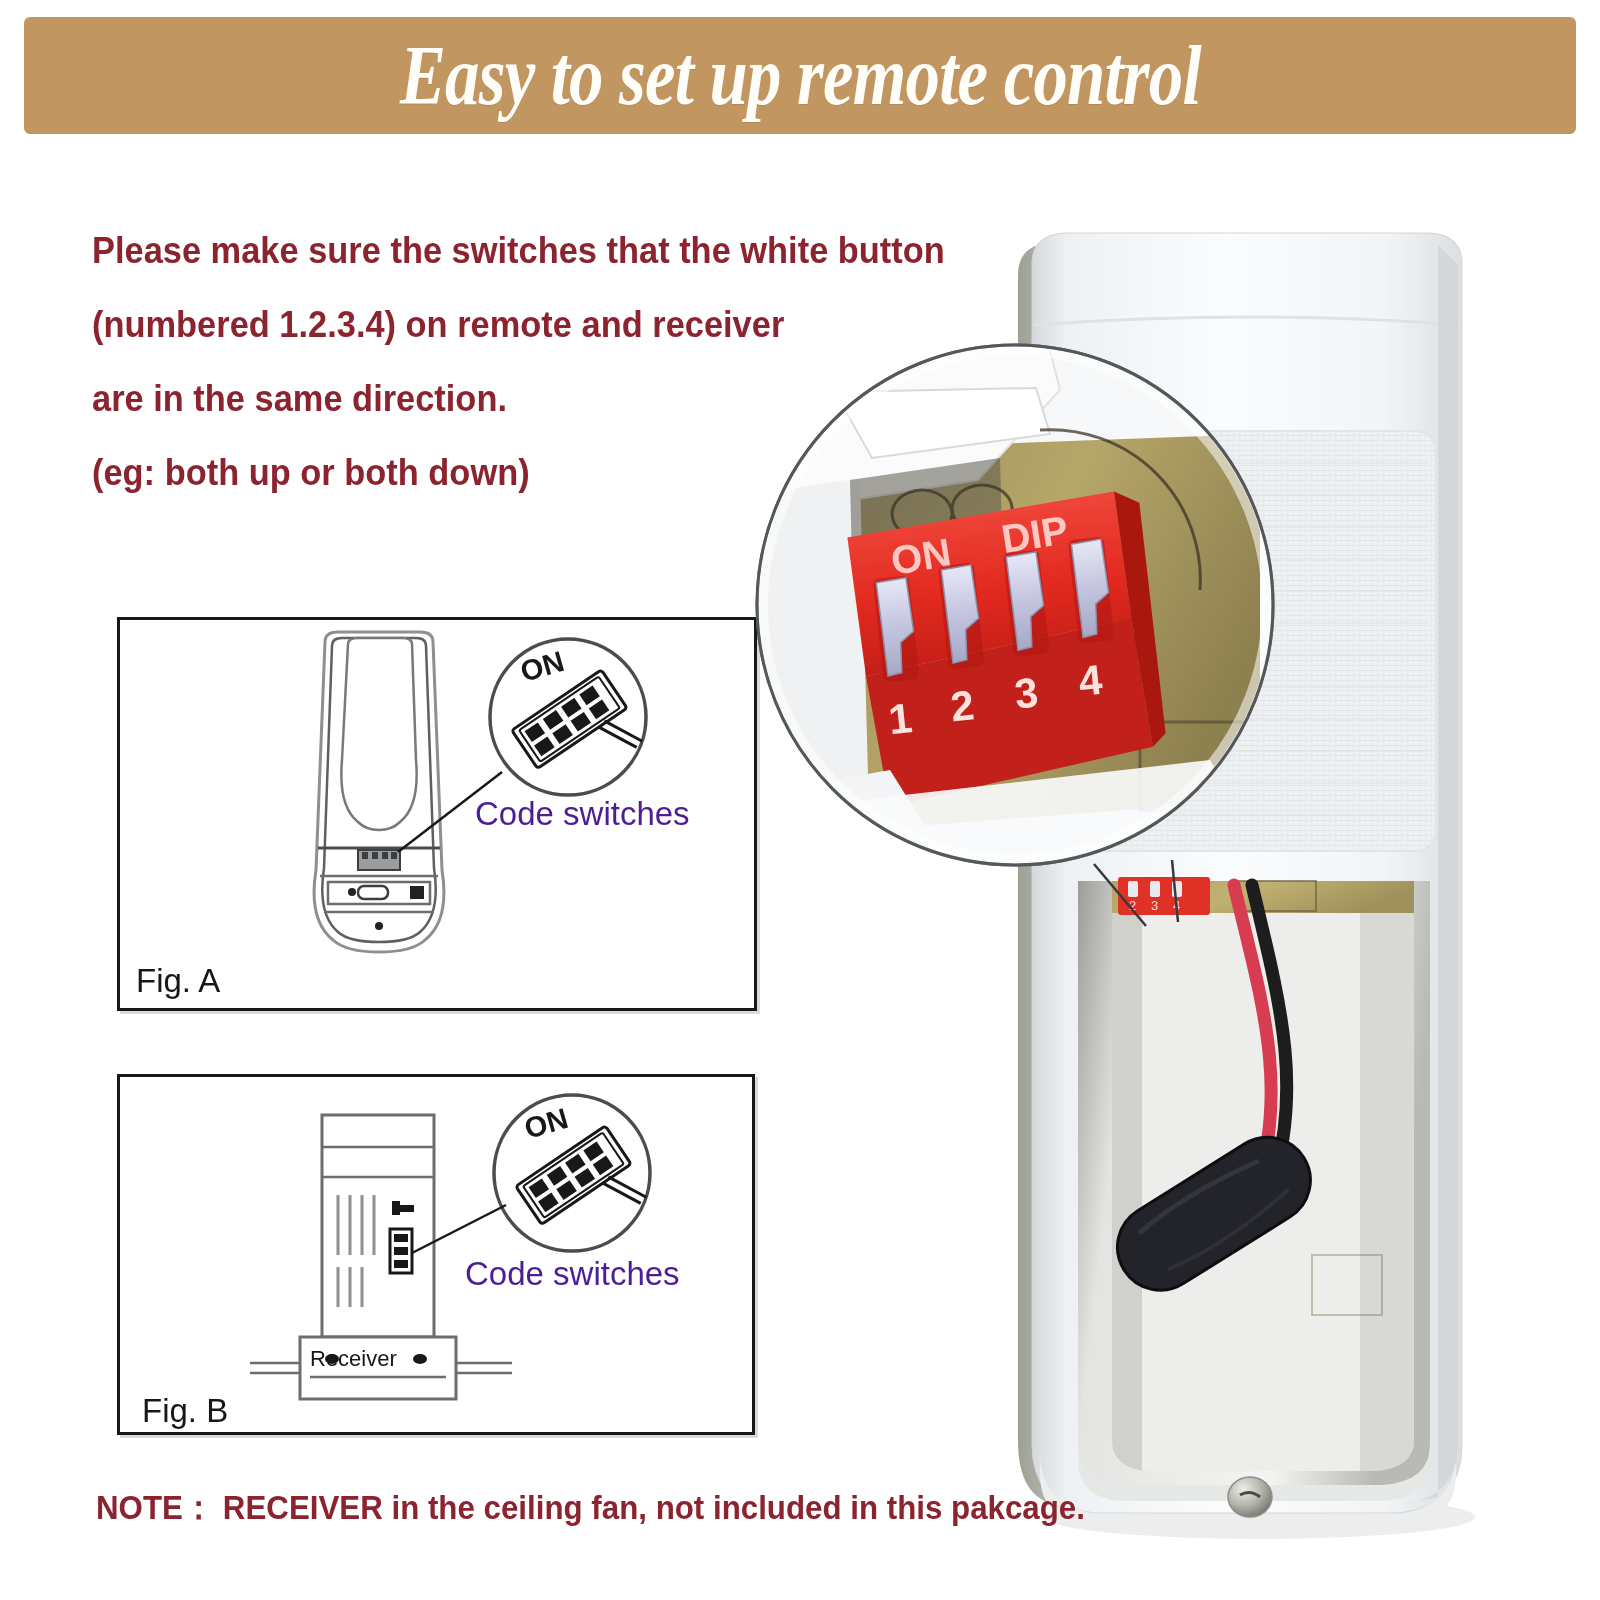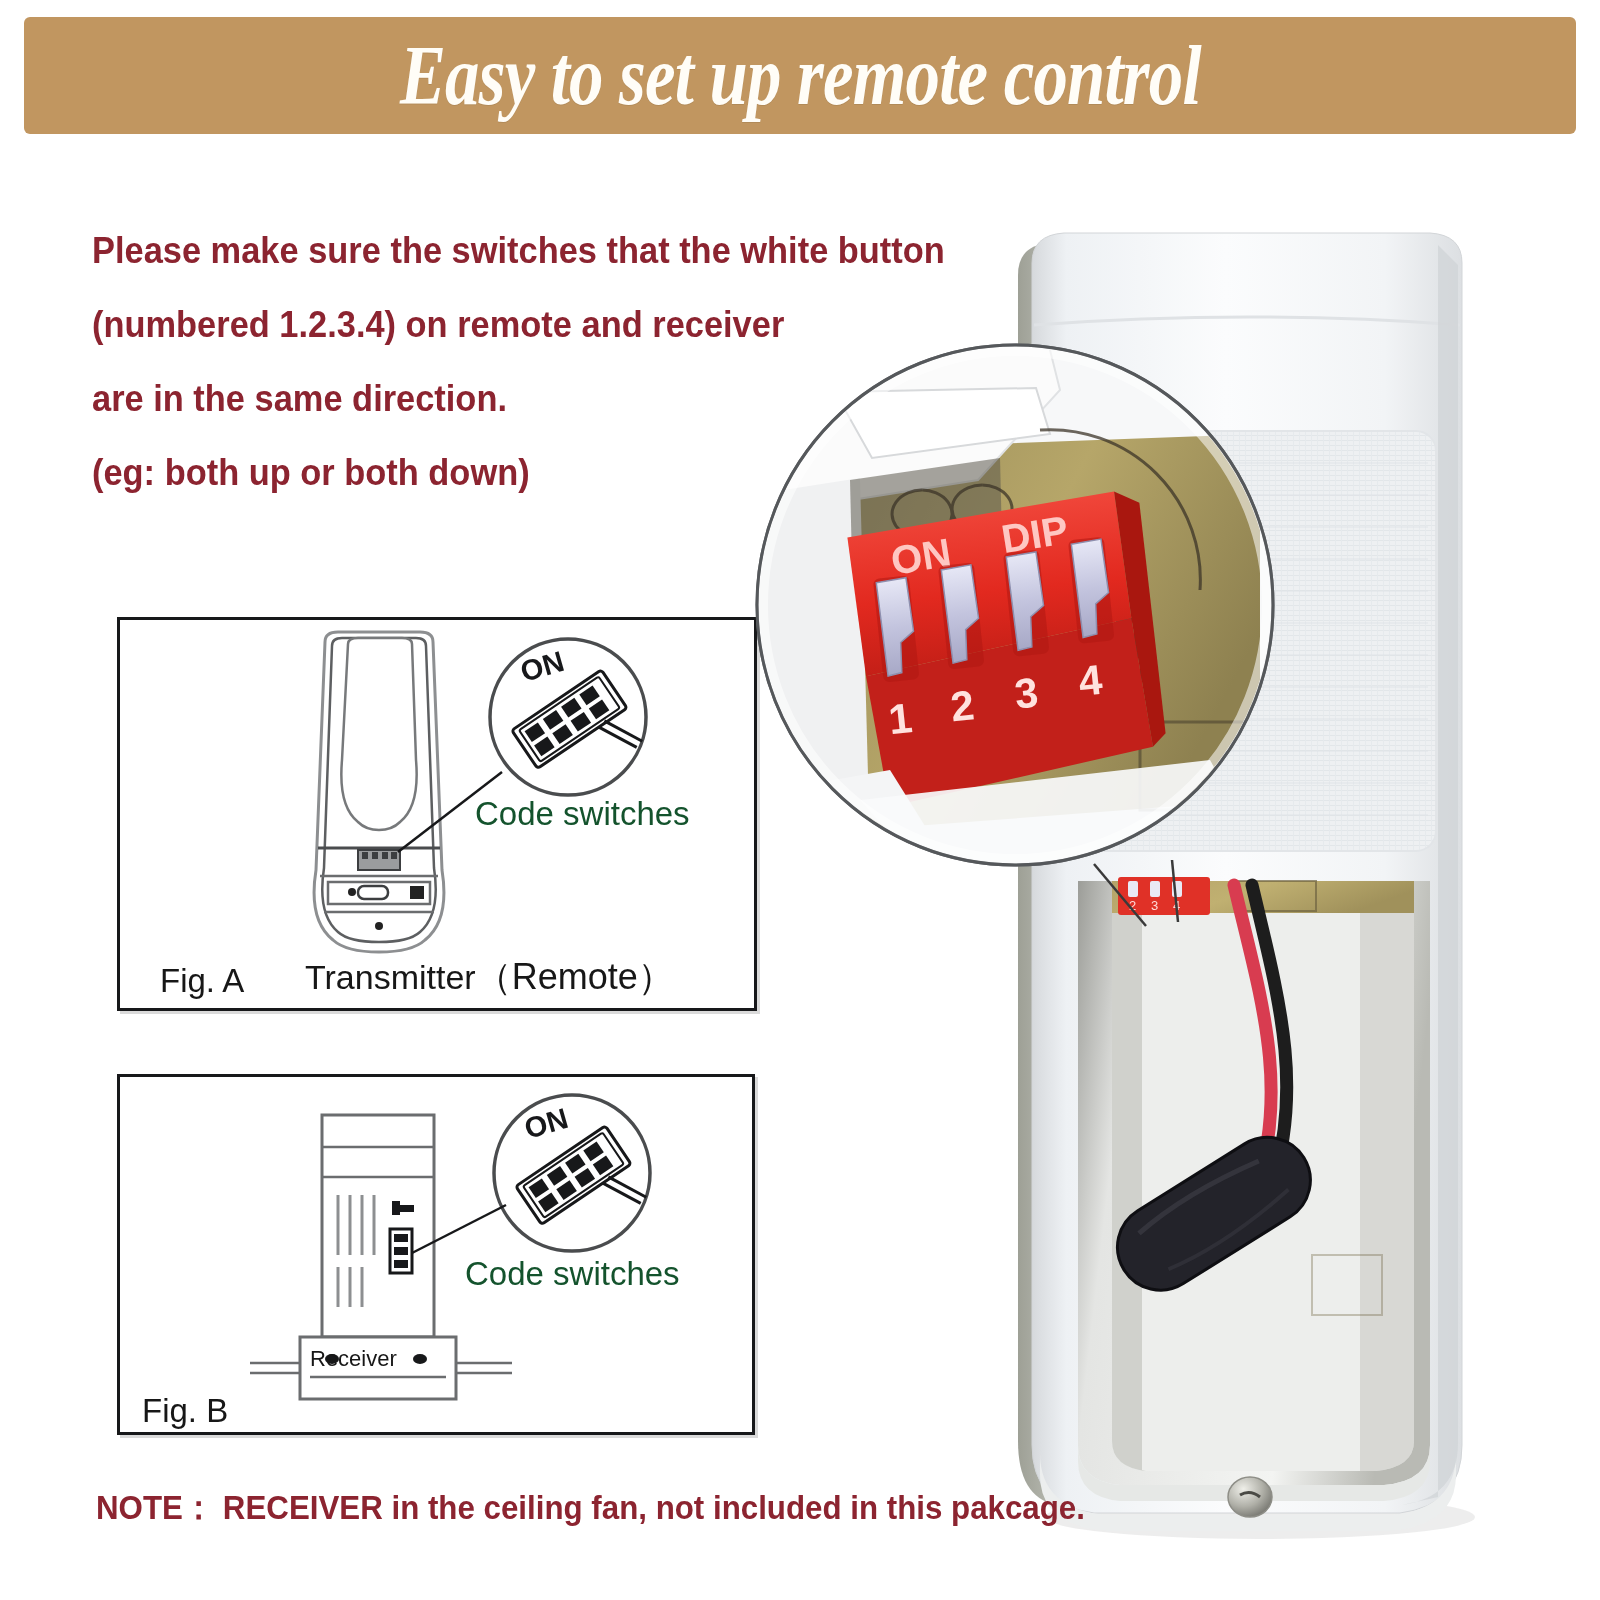--- a/index.html
+++ b/index.html
@@ -54,26 +54,26 @@
     position:absolute;background:#fff;border:3px solid #17181a;
     box-shadow:3px 3px 0 rgba(150,150,150,.35);
   }
   #fig-a{left:117px;top:617px;width:634px;height:388px;}
   #fig-b{left:117px;top:1074px;width:632px;height:355px;}
 
   .fig-label{
     position:absolute;color:#171717;font-size:33px;font-weight:400;
     font-family:"Liberation Sans",sans-serif;white-space:nowrap;
   }
-  #fig-a-label{left:40px;bottom:8px;}
+  #fig-a-label{left:16px;bottom:8px;}
   #fig-b-label{left:22px;bottom:2px;}
   #fig-a-caption{left:185px;bottom:6px;font-size:34px;}
   #fig-a-caption .paren{font-size:36px;}
   #fig-b-caption{left:190px;bottom:60px;font-size:22px;}
-  .code-label{position:absolute;font-size:33px;color:#14532d;white-space:nowrap;}
+  .code-label{position:absolute;font-size:33px;color:#4c1d95;white-space:nowrap;}
   #fig-a-code{left:355px;top:175px;}
   #fig-b-code{left:345px;top:178px;}
 
   .fig-svg{position:absolute;left:0;top:0;width:100%;height:100%;}
 
   
   .photo{
     position:absolute;left:960px;top:205px;width:620px;height:1340px;
     z-index:3;
   }
@@ -356,21 +356,20 @@
           <rect x="472" y="101" width="16" height="13" fill="#17181a"></rect>
           <line x1="470" y1="122" x2="490" y2="160" stroke="#17181a" stroke-width="3"></line>
           <line x1="478" y1="120" x2="498" y2="158" stroke="#17181a" stroke-width="3"></line>
         </g>
       </g>
 
       <line x1="278" y1="232" x2="382" y2="152" stroke="#17181a" stroke-width="2.5"></line>
     </svg>
 
     <span class="fig-label" id="fig-a-label">Fig. A</span>
-    <span class="fig-label" id="fig-a-caption"><span>Transmitter</span><span class="paren">（Remote）</span></span>
     <span class="code-label" id="fig-a-code">Code switches</span>
   </div>
 
   <div class="figbox" id="fig-b">
     <svg class="fig-svg" viewBox="0 0 632 355" xmlns="http://www.w3.org/2000/svg">
 
       <rect x="202" y="38" width="112" height="222" fill="#ffffff" stroke="#6b6d6f" stroke-width="3"></rect>
       <line x1="202" y1="70" x2="314" y2="70" stroke="#6b6d6f" stroke-width="2.5"></line>
       <line x1="202" y1="100" x2="314" y2="100" stroke="#6b6d6f" stroke-width="2.5"></line>
 

